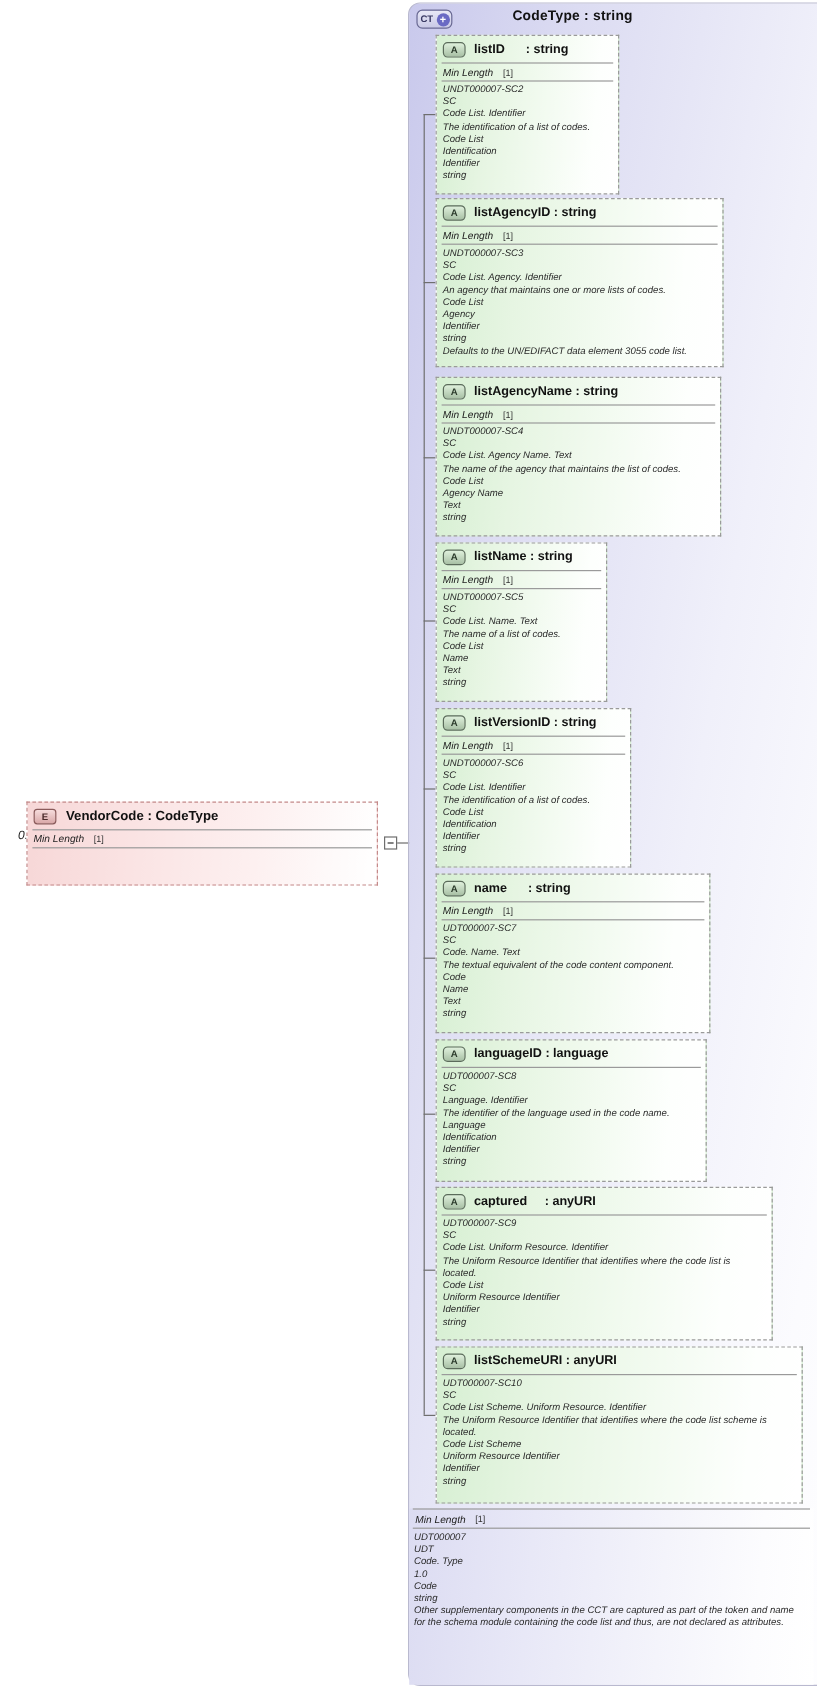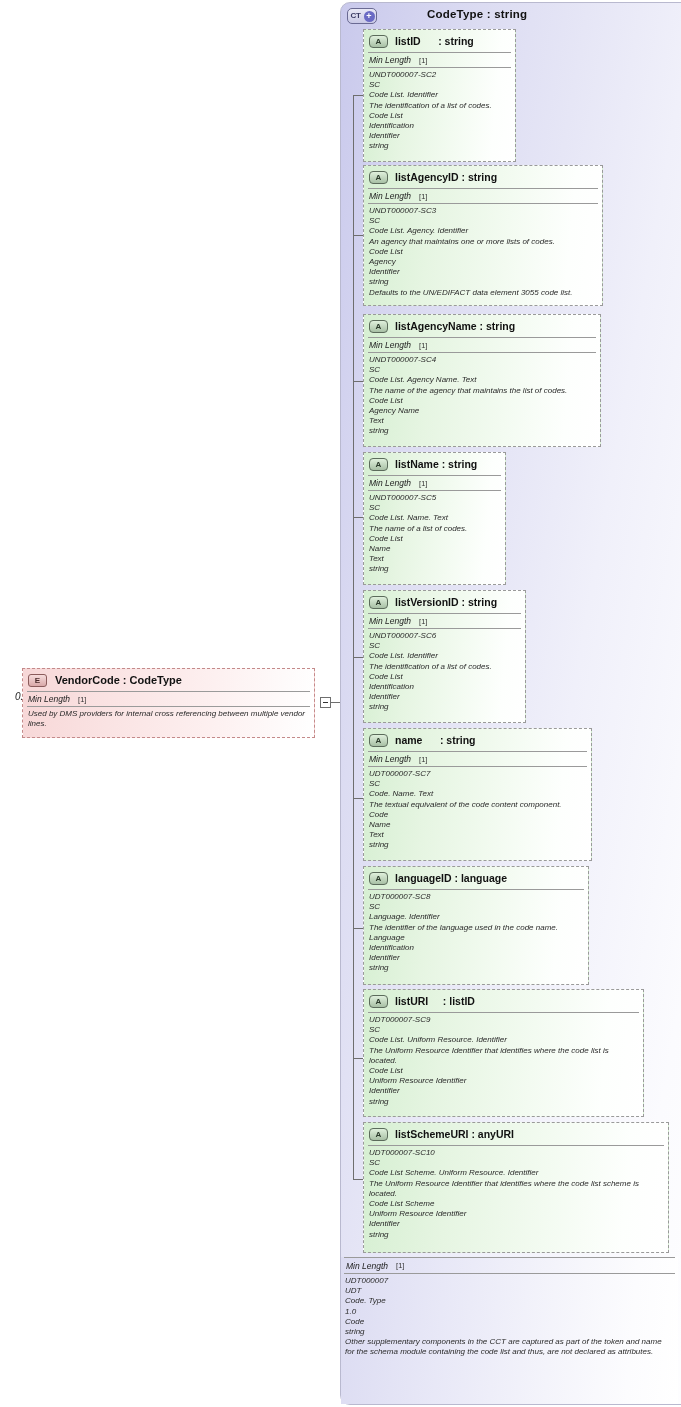--- a/index.html
+++ b/index.html
@@ -170,23 +170,20 @@
     <div class="hdr">
       <span class="e-badge">E</span>
       <span class="e-name">VendorCode : CodeType</span>
     </div>
     <div class="rule"></div>
     <div class="minlen">
       <span>Min Length</span>
       <span class="occ">[1]</span>
     </div>
     <div class="rule"></div>
-    <div class="body">
-      <div class="ln">Used by DMS providers for internal cross referencing between multiple vendor lines.</div>
-    </div>
   </div>
 
   <div class="ct-container">
     <div class="ct-badge">
       <span class="ct-txt">CT</span>
       <span class="plus">+</span>
     </div>
     <div class="ct-title">CodeType : string</div>
 
     <div class="vline" style="left:12px; top:92px; height:1084px;"></div>
@@ -354,21 +351,21 @@
         <div class="ln">Language</div>
         <div class="ln">Identification</div>
         <div class="ln">Identifier</div>
         <div class="ln">string</div>
       </div>
     </div>
 
     <div class="attr" style="left:22px; top:986px; width:281px; height:128px;">
       <div class="hdr">
         <span class="a-badge">A</span>
-        <span class="a-name">listURI     : listID</span>
+        <span class="a-name">captured     : anyURI</span>
       </div>
       <div class="rule"></div>
       <div class="body">
         <div class="ln">UDT000007-SC9</div>
         <div class="ln">SC</div>
         <div class="ln">Code List. Uniform Resource. Identifier</div>
         <div class="ln">The Uniform Resource Identifier that identifies where the code list is located.</div>
         <div class="ln">Code List</div>
         <div class="ln">Uniform Resource Identifier</div>
         <div class="ln">Identifier</div>

